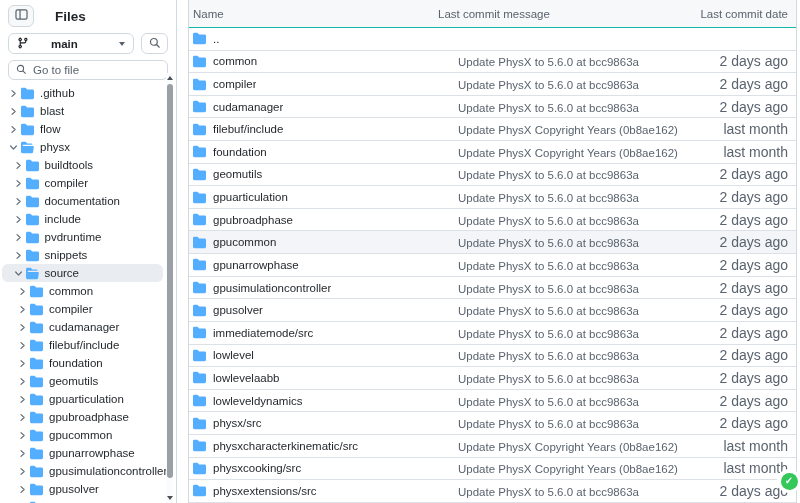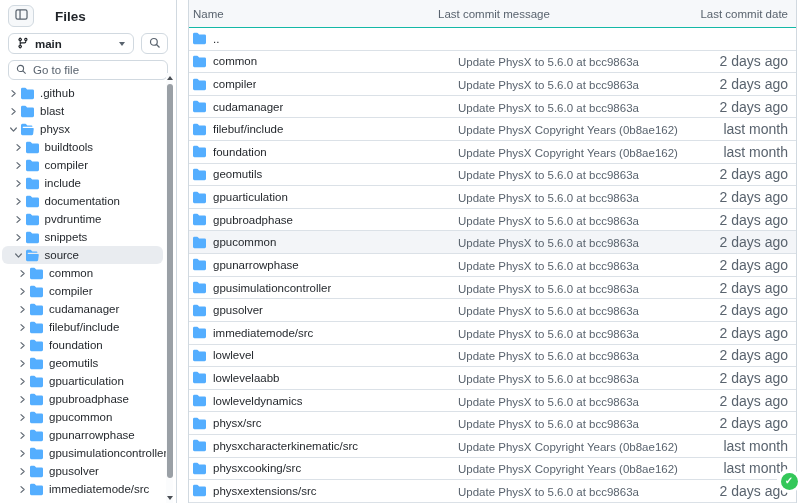--- a/index.html
+++ b/index.html
@@ -18,21 +18,21 @@
   .files-header { display:flex; align-items:center; gap:21px; padding:5px 8px 3px 8px; }
   .panel-btn {
     width:26px; height:22px; border:1px solid #d1d9e0; border-radius:6px;
     background:#f6f8fa; display:flex; align-items:center; justify-content:center; cursor:pointer;
   }
   .files-title { font-size:13.5px; font-weight:700; color:#1f2328; }
 
   .branch-row { display:flex; gap:7px; padding:3px 8px 0 8px; }
   .branch-btn {
     flex:1; height:21px; border:1px solid #d1d9e0; border-radius:6px; background:#fff;
-    display:flex; align-items:center; gap:6px; padding:0 8px; cursor:pointer;
+    display:flex; align-items:center; gap:22px; padding:0 8px; cursor:pointer;
   }
   .branch-name { font-size:11.5px; font-weight:700; color:#1f2328; }
   .caret-down {
     margin-left:auto; width:0; height:0;
     border-left:3.5px solid transparent; border-right:3.5px solid transparent;
     border-top:4px solid #59636e;
   }
   .search-btn {
     width:27px; height:21px; border:1px solid #d1d9e0; border-radius:6px; background:#fff;
     display:flex; align-items:center; justify-content:center; cursor:pointer;
@@ -176,20 +176,34 @@
         </span>
         <span class="folder">
           <svg class="folder-closed" width="13" height="13" viewBox="0 0 16 16" fill="#54aeff">
             <path d="M1.75 1A1.75 1.75 0 0 0 0 2.75v10.5C0 14.216.784 15 1.75 15h12.5A1.75 1.75 0 0 0 16 13.25v-8.5A1.75 1.75 0 0 0 14.25 3H7.5a.25.25 0 0 1-.2-.1l-.9-1.2C6.07 1.26 5.55 1 5 1H1.75Z"></path>
           </svg>
 
         </span>
         <span class="tree-label">blast</span>
       </div>
 
+      <div class="tree-item" style="padding-left: 5px;">
+        <span class="chev">
+          <svg width="9" height="9" viewBox="0 0 12 12" fill="none" stroke="#636c76" stroke-width="1.6" stroke-linecap="round" stroke-linejoin="round">
+            <path d="M4 2.2 L8.2 6 L4 9.8"></path>
+          </svg>
+        </span>
+        <span class="folder">
+          <svg class="folder-closed" width="13" height="13" viewBox="0 0 16 16" fill="#54aeff">
+            <path d="M1.75 1A1.75 1.75 0 0 0 0 2.75v10.5C0 14.216.784 15 1.75 15h12.5A1.75 1.75 0 0 0 16 13.25v-8.5A1.75 1.75 0 0 0 14.25 3H7.5a.25.25 0 0 1-.2-.1l-.9-1.2C6.07 1.26 5.55 1 5 1H1.75Z"></path>
+          </svg>
+
+        </span>
+        <span class="tree-label">flow</span>
+      </div>
 
       <div class="tree-item expanded" style="padding-left: 5px;">
         <span class="chev">
           <svg width="9" height="9" viewBox="0 0 12 12" fill="none" stroke="#636c76" stroke-width="1.6" stroke-linecap="round" stroke-linejoin="round">
             <path d="M4 2.2 L8.2 6 L4 9.8"></path>
           </svg>
         </span>
         <span class="folder">
 
           <svg class="folder-open" width="13" height="13" viewBox="0 0 16 16" fill="#54aeff">
@@ -234,36 +248,36 @@
           <svg width="9" height="9" viewBox="0 0 12 12" fill="none" stroke="#636c76" stroke-width="1.6" stroke-linecap="round" stroke-linejoin="round">
             <path d="M4 2.2 L8.2 6 L4 9.8"></path>
           </svg>
         </span>
         <span class="folder">
           <svg class="folder-closed" width="13" height="13" viewBox="0 0 16 16" fill="#54aeff">
             <path d="M1.75 1A1.75 1.75 0 0 0 0 2.75v10.5C0 14.216.784 15 1.75 15h12.5A1.75 1.75 0 0 0 16 13.25v-8.5A1.75 1.75 0 0 0 14.25 3H7.5a.25.25 0 0 1-.2-.1l-.9-1.2C6.07 1.26 5.55 1 5 1H1.75Z"></path>
           </svg>
 
         </span>
+        <span class="tree-label">documentation</span>
+      </div>
+
+      <div class="tree-item" style="padding-left: 9.5px;">
+        <span class="chev">
+          <svg width="9" height="9" viewBox="0 0 12 12" fill="none" stroke="#636c76" stroke-width="1.6" stroke-linecap="round" stroke-linejoin="round">
+            <path d="M4 2.2 L8.2 6 L4 9.8"></path>
+          </svg>
+        </span>
+        <span class="folder">
+          <svg class="folder-closed" width="13" height="13" viewBox="0 0 16 16" fill="#54aeff">
+            <path d="M1.75 1A1.75 1.75 0 0 0 0 2.75v10.5C0 14.216.784 15 1.75 15h12.5A1.75 1.75 0 0 0 16 13.25v-8.5A1.75 1.75 0 0 0 14.25 3H7.5a.25.25 0 0 1-.2-.1l-.9-1.2C6.07 1.26 5.55 1 5 1H1.75Z"></path>
+          </svg>
+
+        </span>
         <span class="tree-label">include</span>
-      </div>
-
-      <div class="tree-item" style="padding-left: 9.5px;">
-        <span class="chev">
-          <svg width="9" height="9" viewBox="0 0 12 12" fill="none" stroke="#636c76" stroke-width="1.6" stroke-linecap="round" stroke-linejoin="round">
-            <path d="M4 2.2 L8.2 6 L4 9.8"></path>
-          </svg>
-        </span>
-        <span class="folder">
-          <svg class="folder-closed" width="13" height="13" viewBox="0 0 16 16" fill="#54aeff">
-            <path d="M1.75 1A1.75 1.75 0 0 0 0 2.75v10.5C0 14.216.784 15 1.75 15h12.5A1.75 1.75 0 0 0 16 13.25v-8.5A1.75 1.75 0 0 0 14.25 3H7.5a.25.25 0 0 1-.2-.1l-.9-1.2C6.07 1.26 5.55 1 5 1H1.75Z"></path>
-          </svg>
-
-        </span>
-        <span class="tree-label">documentation</span>
       </div>
 
       <div class="tree-item" style="padding-left: 9.5px;">
         <span class="chev">
           <svg width="9" height="9" viewBox="0 0 12 12" fill="none" stroke="#636c76" stroke-width="1.6" stroke-linecap="round" stroke-linejoin="round">
             <path d="M4 2.2 L8.2 6 L4 9.8"></path>
           </svg>
         </span>
         <span class="folder">
           <svg class="folder-closed" width="13" height="13" viewBox="0 0 16 16" fill="#54aeff">

